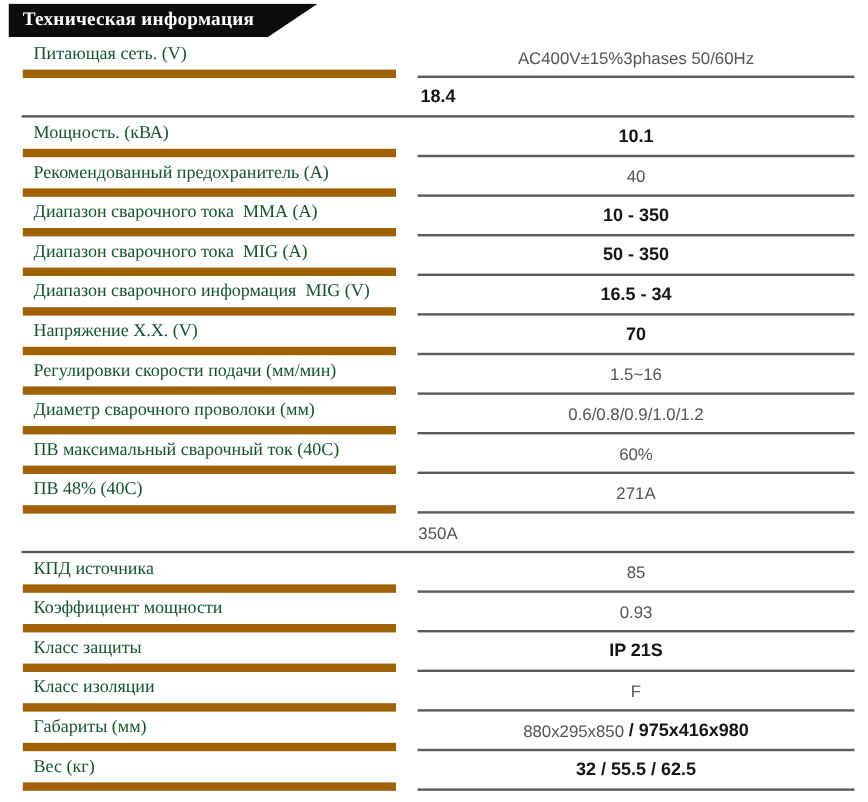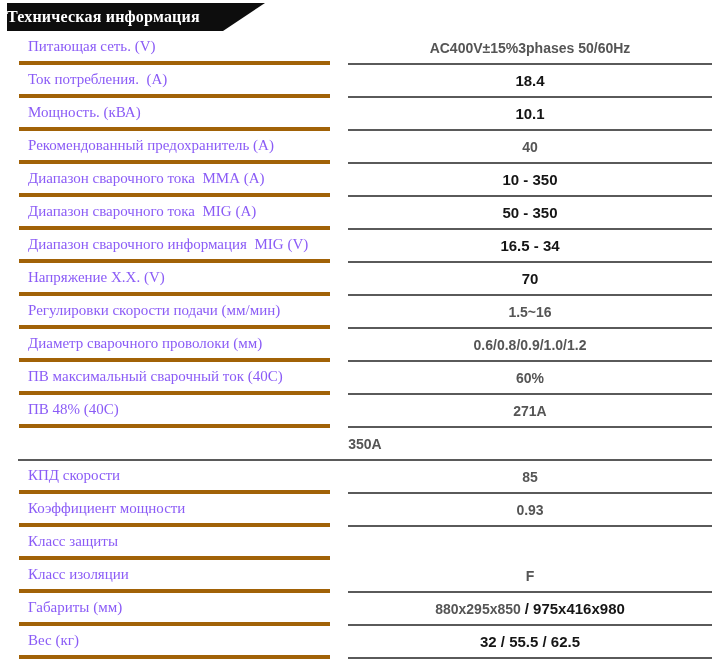--- a/index.html
+++ b/index.html
@@ -17,21 +17,21 @@
   .banner {
     position: absolute;
     left: 7px;
     top: 3px;
     width: 258px;
     height: 28px;
     background: #0d0d0d;
     color: #ffffff;
     display: flex;
     align-items: center;
-    padding-left: 0;
+    padding-left: 12px;
     box-sizing: border-box;
     clip-path: polygon(0 0, 100% 0, calc(100% - 42px) 100%, 0 100%);
     font-weight: bold;
     font-size: 16px;
     letter-spacing: 0.2px;
   }
   .spec-table {
     position: absolute;
     left: 0;
     top: 32px;
@@ -39,65 +39,64 @@
   }
   .row {
     display: flex;
     height: 33px;
     align-items: stretch;
   }
   .label-cell {
     margin-left: 19px;
     width: 311px;
     box-sizing: border-box;
-    border-bottom: 4px solid #a16207;
+    border-bottom: 7px solid #a16207;
     display: flex;
     align-items: center;
     padding-left: 9px;
     font-size: 15px;
-    color: #8b5cf6;
+    color: #14532d;
     white-space: pre;
   }
   .value-cell {
     margin-left: 18px;
     margin-right: 11px;
     flex: 1;
     box-sizing: border-box;
     border-bottom: 2px solid #5a5a5a;
     display: flex;
     align-items: center;
     justify-content: center;
     font-family: "Liberation Sans", sans-serif;
     font-size: 14px;
     white-space: pre;
   }
   .val.muted {
     color: #555555;
-    font-weight: bold;
+    font-weight: normal;
   }
   .val.strong {
     color: #151515;
     font-weight: bold;
     font-size: 15px;
   }
 </style>
 </head>
 <body>
 
 <div class="banner">
   <span>Техническая информация</span>
 </div>
 
 <div class="spec-table">
     <div class="row">
       <div class="label-cell">Питающая сеть. (V)</div>
       <div class="value-cell"><span class="val muted">AC400V±15%3phases 50/60Hz</span></div>
     </div>
     <div class="row">
-      <div class="label-cell">Ток потребления.  (А)</div>
       <div class="value-cell"><span class="val strong">18.4</span></div>
     </div>
     <div class="row">
       <div class="label-cell">Мощность. (кВА)</div>
       <div class="value-cell"><span class="val strong">10.1</span></div>
     </div>
     <div class="row">
       <div class="label-cell">Рекомендованный предохранитель (А)</div>
       <div class="value-cell"><span class="val muted">40</span></div>
     </div>
@@ -130,29 +129,30 @@
       <div class="value-cell"><span class="val muted">60%</span></div>
     </div>
     <div class="row">
       <div class="label-cell">ПВ 48% (40C)</div>
       <div class="value-cell"><span class="val muted">271A</span></div>
     </div>
     <div class="row">
       <div class="value-cell"><span class="val muted">350A</span></div>
     </div>
     <div class="row">
-      <div class="label-cell">КПД скорости</div>
+      <div class="label-cell">КПД источника</div>
       <div class="value-cell"><span class="val muted">85</span></div>
     </div>
     <div class="row">
       <div class="label-cell">Коэффициент мощности</div>
       <div class="value-cell"><span class="val muted">0.93</span></div>
     </div>
     <div class="row">
       <div class="label-cell">Класс защиты</div>
+      <div class="value-cell"><span class="val strong">IP 21S</span></div>
     </div>
     <div class="row">
       <div class="label-cell">Класс изоляции</div>
       <div class="value-cell"><span class="val muted">F</span></div>
     </div>
     <div class="row">
       <div class="label-cell">Габариты (мм)</div>
       <div class="value-cell"><span class="val muted">880x295x850 </span><span class="val strong">/ 975x416x980</span></div>
     </div>
     <div class="row">

